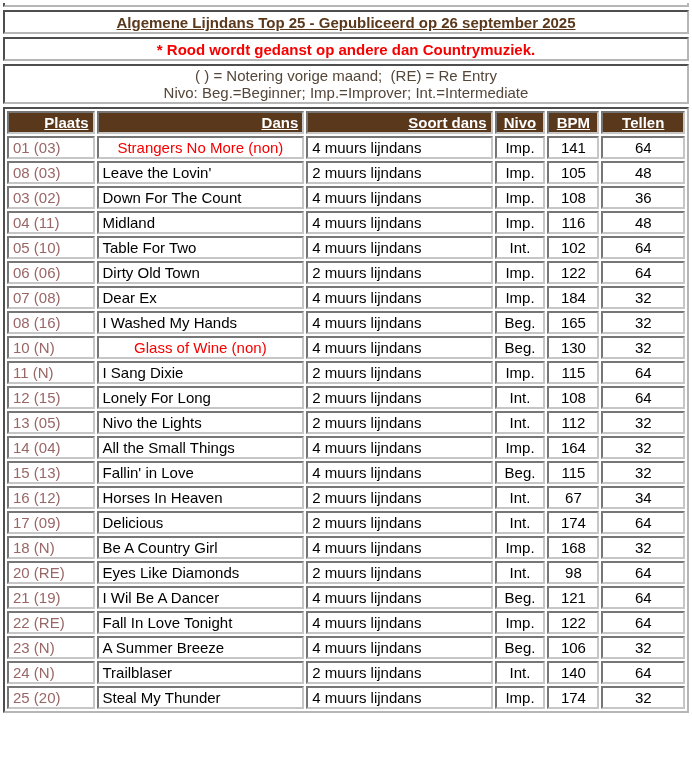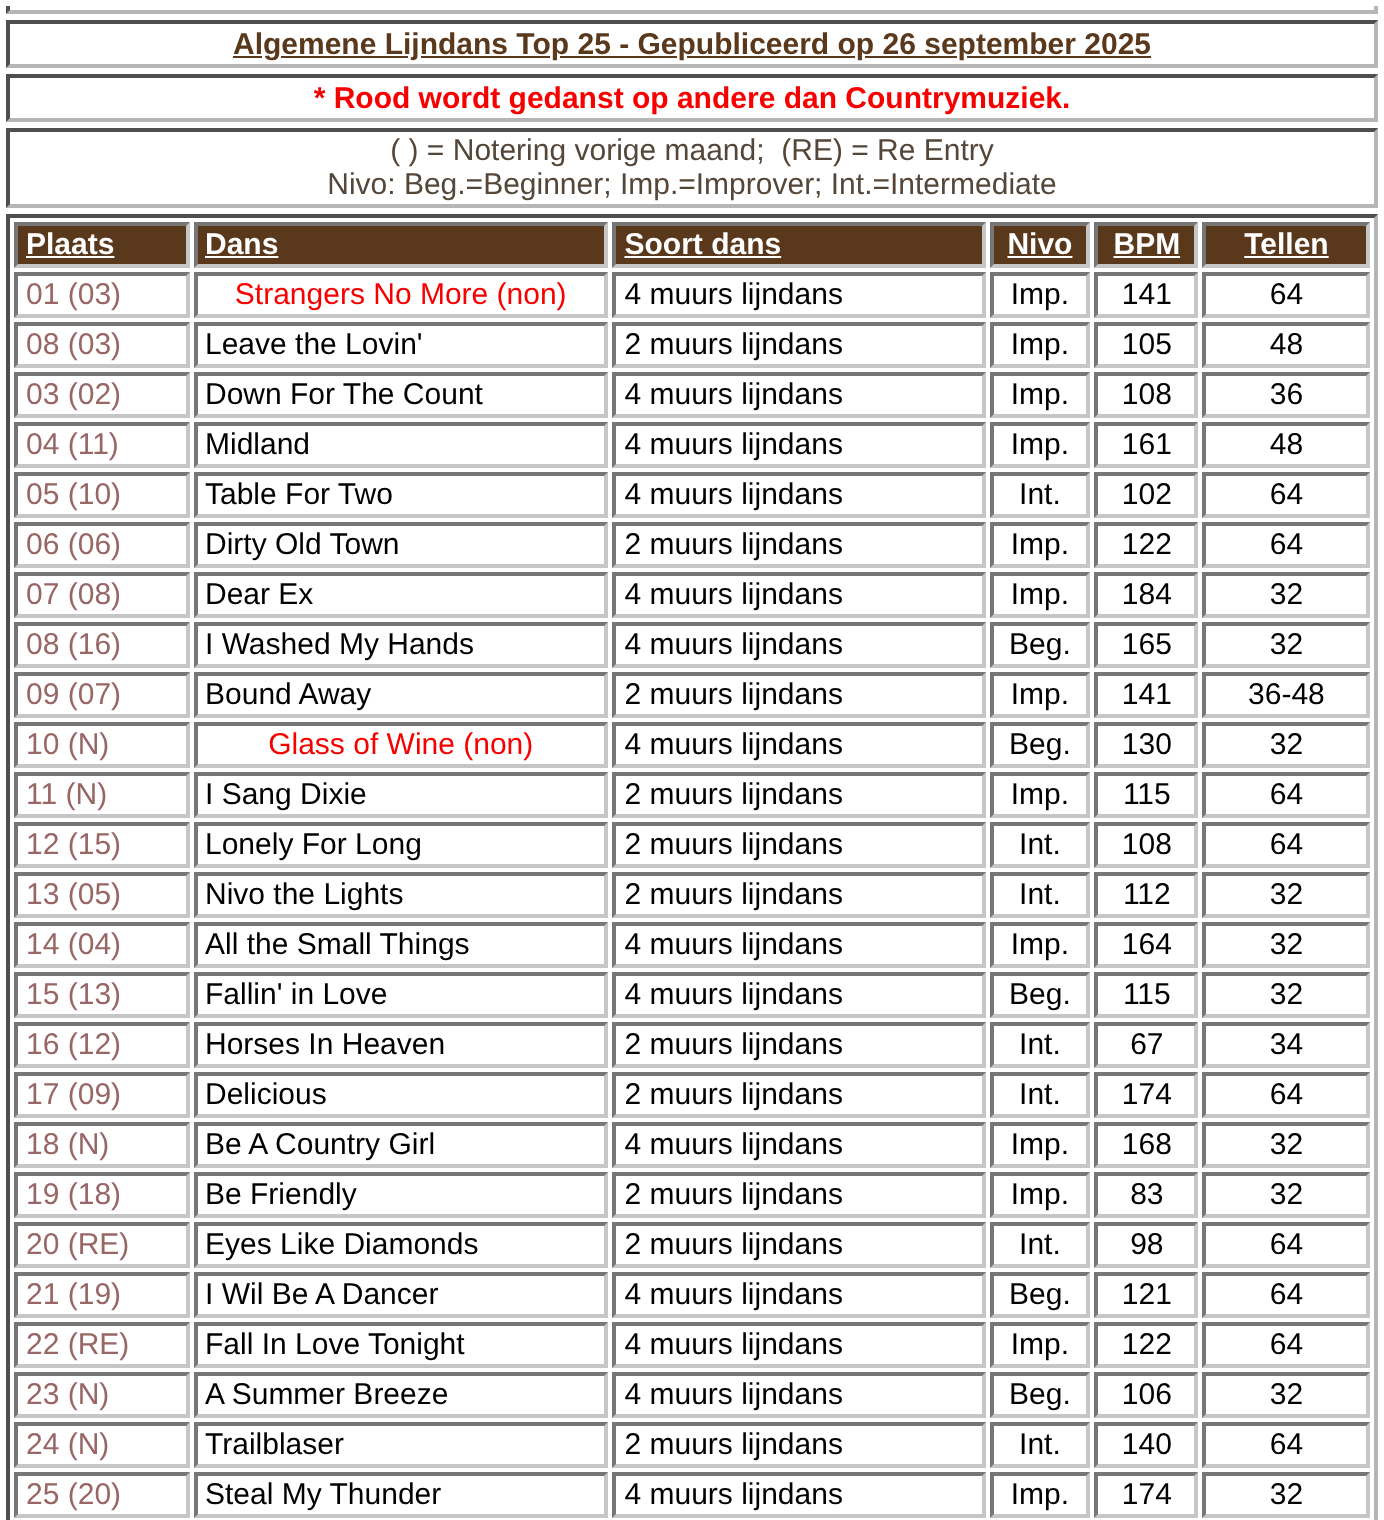--- a/index.html
+++ b/index.html
@@ -52,20 +52,21 @@
     overflow: hidden;
     white-space: nowrap;
     text-align: left;
     vertical-align: middle;
     background: #ffffff;
   }
   th {
     background: #5a381c;
     color: #ffffff;
     font-weight: bold;
+    text-align: right;
   }
   th .hdr { text-decoration: underline; }
   .center { text-align: center; }
   td.plaats { color: #996666; margin-left: 24px; }
   td.red-song { color: #f70000; text-align: center; }
 </style>
 </head>
 <body>
 
 <div class="box sliver"></div>
@@ -126,21 +127,21 @@
       <td>4 muurs lijndans</td>
       <td class="center">Imp.</td>
       <td class="center">108</td>
       <td class="center">36</td>
     </tr>
       <tr>
       <td class="plaats">04 (11)</td>
       <td>Midland</td>
       <td>4 muurs lijndans</td>
       <td class="center">Imp.</td>
-      <td class="center">161</td>
+      <td class="center">116</td>
       <td class="center">48</td>
     </tr>
       <tr>
       <td class="plaats">05 (10)</td>
       <td>Table For Two</td>
       <td>4 muurs lijndans</td>
       <td class="center">Int.</td>
       <td class="center">102</td>
       <td class="center">64</td>
     </tr>
@@ -162,28 +163,20 @@
     </tr>
       <tr>
       <td class="plaats">08 (16)</td>
       <td>I Washed My Hands</td>
       <td>4 muurs lijndans</td>
       <td class="center">Beg.</td>
       <td class="center">165</td>
       <td class="center">32</td>
     </tr>
       <tr>
-      <td class="plaats">09 (07)</td>
-      <td>Bound Away</td>
-      <td>2 muurs lijndans</td>
-      <td class="center">Imp.</td>
-      <td class="center">141</td>
-      <td class="center">36-48</td>
-    </tr>
-      <tr>
       <td class="plaats">10 (N)</td>
       <td class="red-song">Glass of Wine (non)</td>
       <td>4 muurs lijndans</td>
       <td class="center">Beg.</td>
       <td class="center">130</td>
       <td class="center">32</td>
     </tr>
       <tr>
       <td class="plaats">11 (N)</td>
       <td>I Sang Dixie</td>
@@ -242,28 +235,20 @@
     </tr>
       <tr>
       <td class="plaats">18 (N)</td>
       <td>Be A Country Girl</td>
       <td>4 muurs lijndans</td>
       <td class="center">Imp.</td>
       <td class="center">168</td>
       <td class="center">32</td>
     </tr>
       <tr>
-      <td class="plaats">19 (18)</td>
-      <td>Be Friendly</td>
-      <td>2 muurs lijndans</td>
-      <td class="center">Imp.</td>
-      <td class="center">83</td>
-      <td class="center">32</td>
-    </tr>
-      <tr>
       <td class="plaats">20 (RE)</td>
       <td>Eyes Like Diamonds</td>
       <td>2 muurs lijndans</td>
       <td class="center">Int.</td>
       <td class="center">98</td>
       <td class="center">64</td>
     </tr>
       <tr>
       <td class="plaats">21 (19)</td>
       <td>I Wil Be A Dancer</td>

